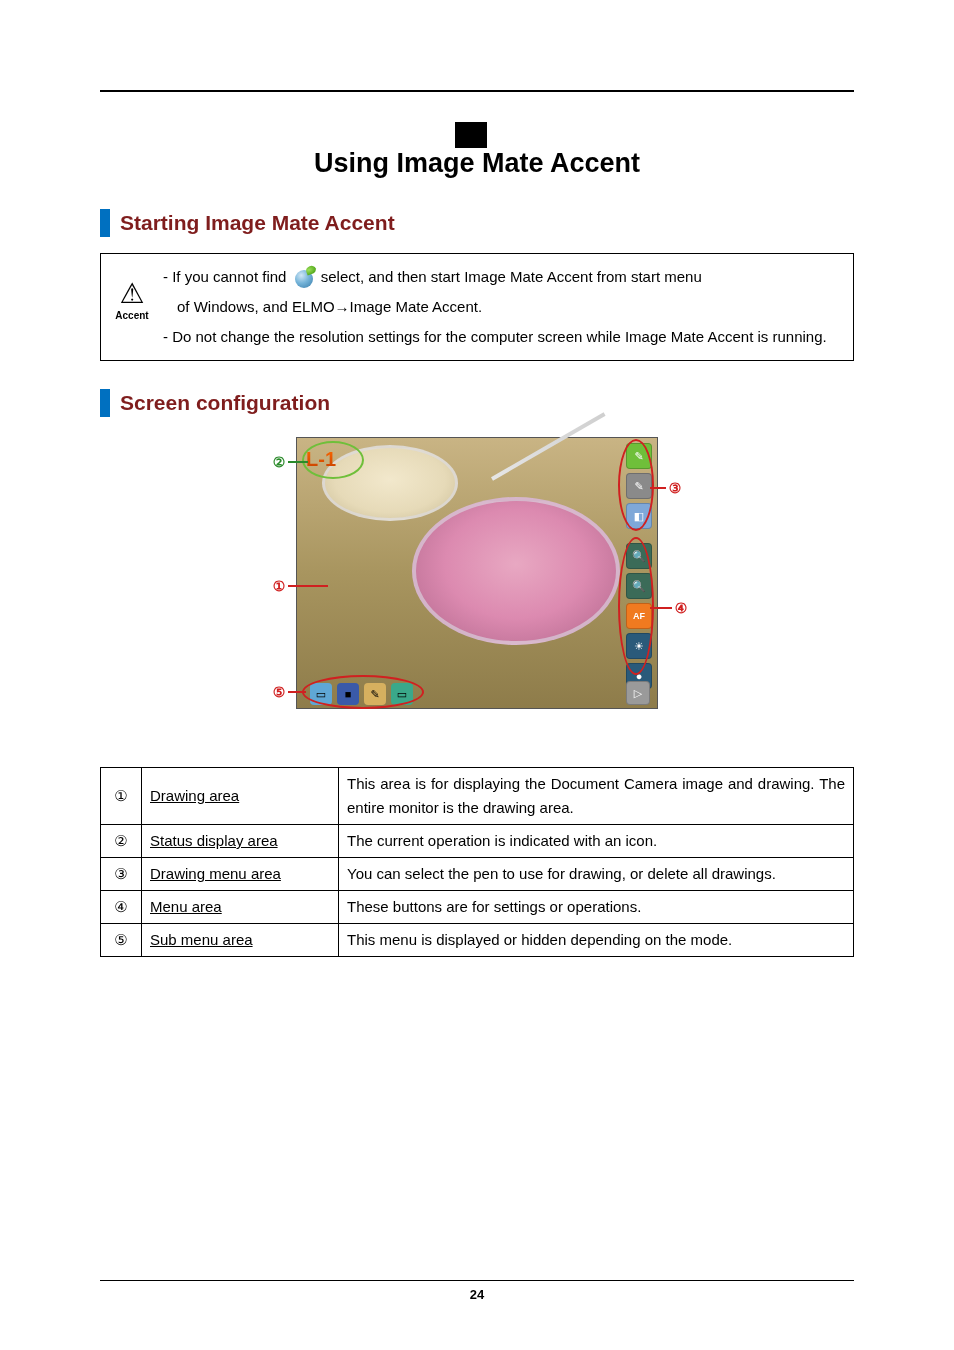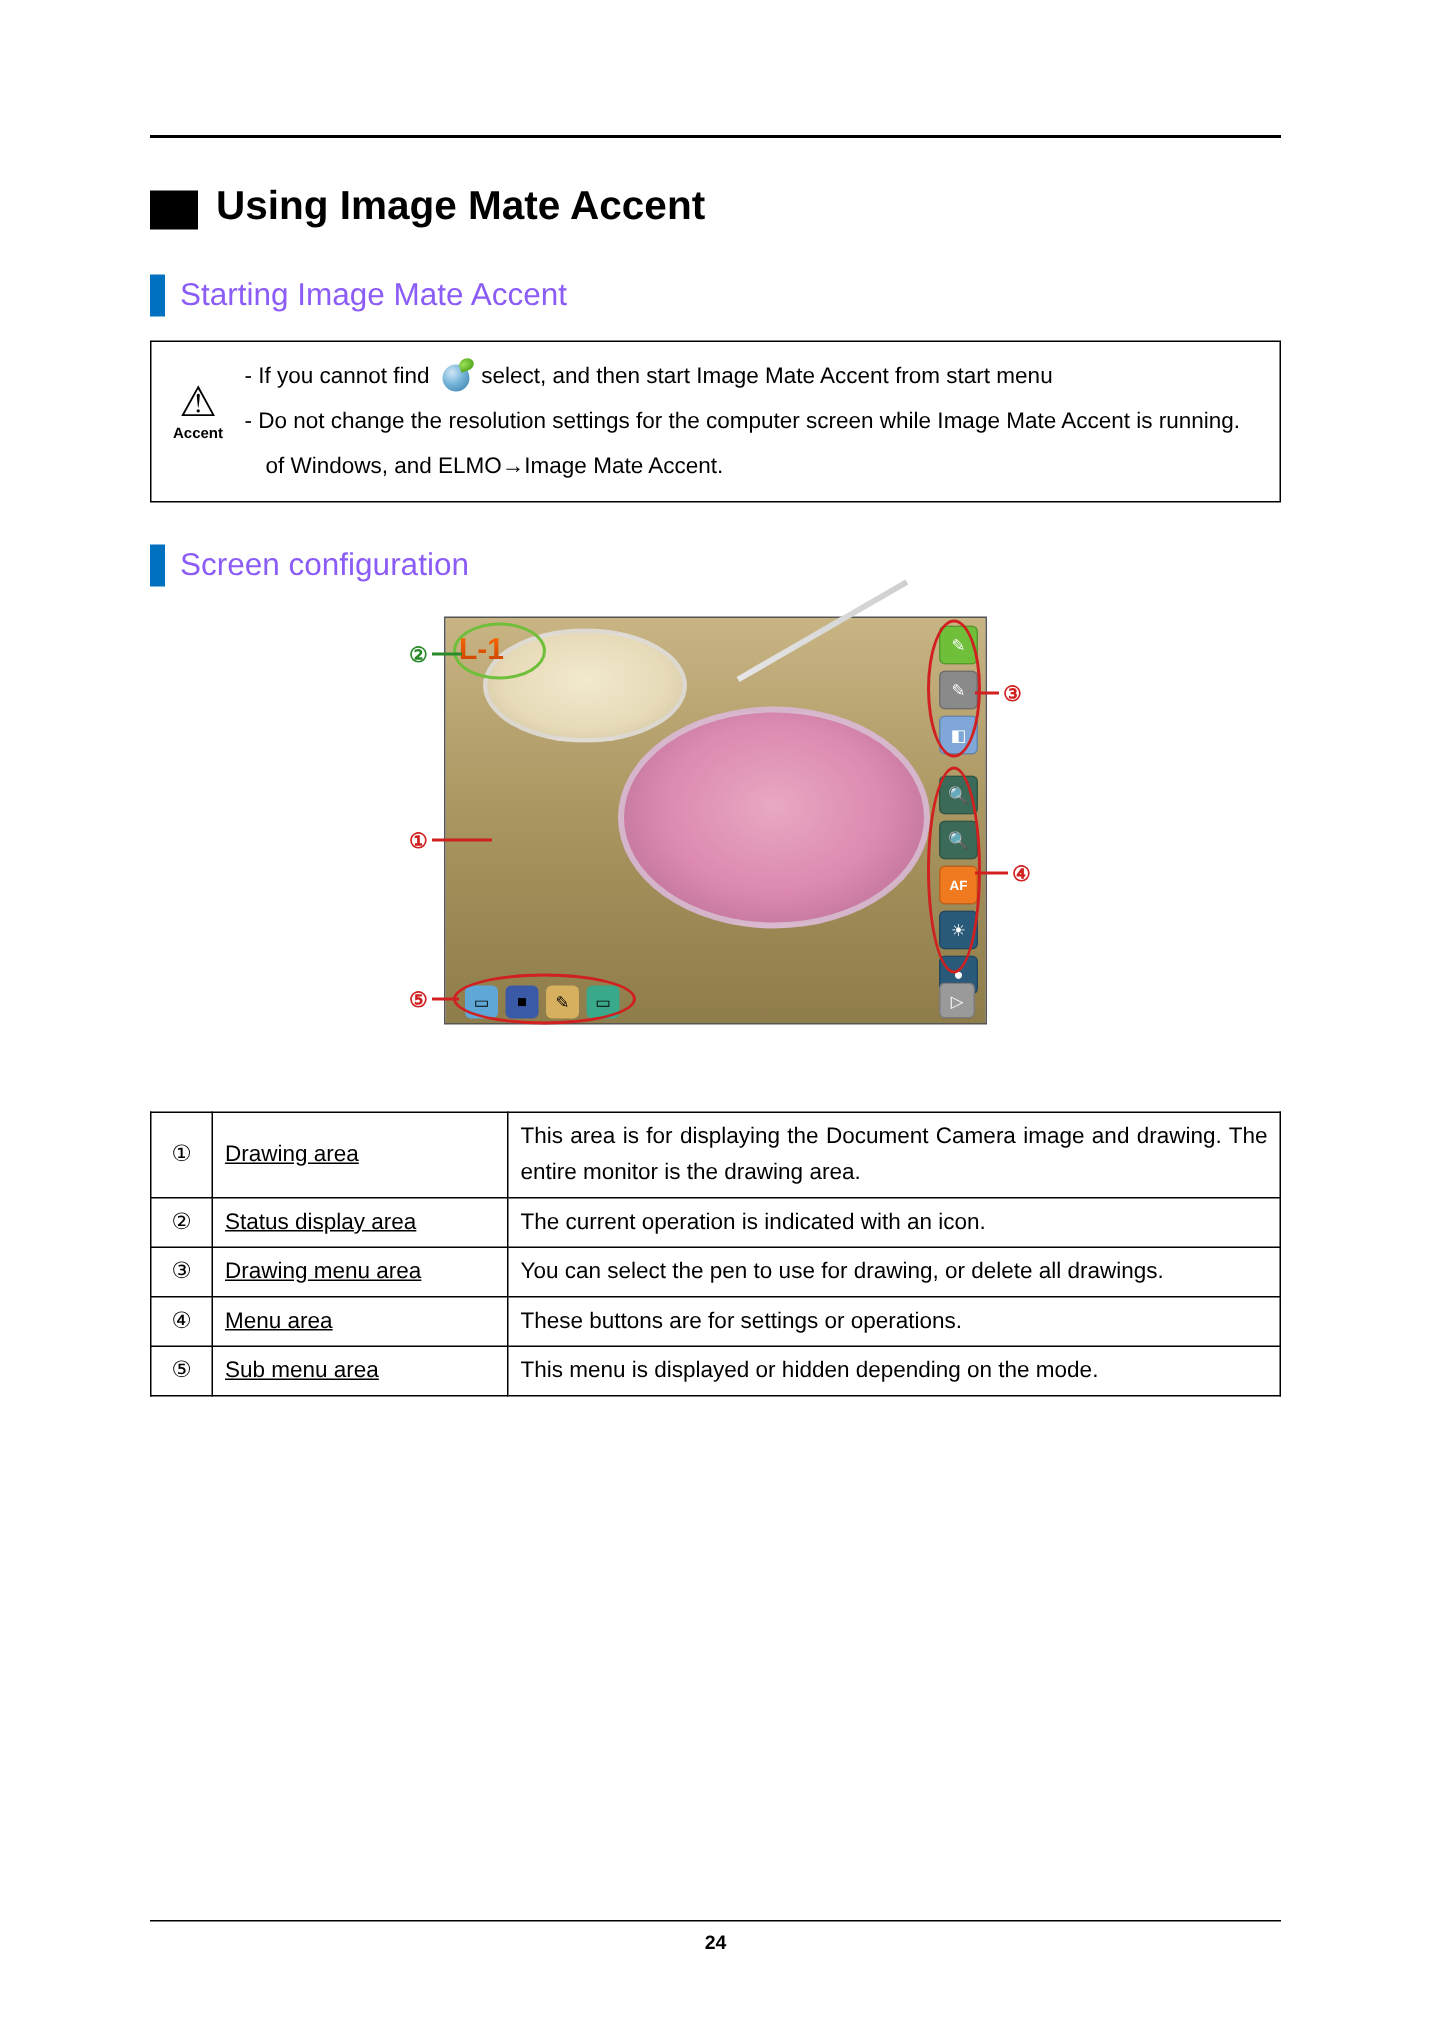--- a/index.html
+++ b/index.html
@@ -15,22 +15,23 @@
     box-sizing: border-box;
     padding: 90px 100px 40px 100px;
     position: relative;
   }
   .hr-top {
     border-top: 2px solid #000;
     margin-bottom: 30px;
   }
   .h1-row {
     display: flex;
-    align-items: flex-end;
+    align-items: center;
     margin-bottom: 30px;
+    flex-direction: column;
   }
   .h1-blackbox {
     width: 32px;
     height: 26px;
     background: #000;
     margin-right: 12px;
     flex-shrink: 0;
   }
   .h1-text {
     font-size: 27px;
@@ -42,22 +43,22 @@
     margin-bottom: 14px;
   }
   .h2-bluebar {
     width: 10px;
     background: #0070c0;
     margin-right: 10px;
     flex-shrink: 0;
   }
   .h2-text {
     font-size: 21px;
-    font-weight: normal;
-    color: #8b5cf6;
+    font-weight: bold;
+    color: #7f1d1d;
     padding: 2px 0;
   }
   .body-text {
     font-size: 15px;
     line-height: 1.8;
   }
   .caution-box {
     border: 1.5px solid #000;
     margin-top: 16px;
     margin-bottom: 28px;
@@ -374,22 +375,22 @@
       <div class="caution-label">Accent</div>
     </div>
     <div class="caution-content">
       <div>
         <span>- If you cannot find </span>
         <span class="inline-icon-sphere">
           <span class="sphere"></span><span class="sphere-leaf"></span>
         </span>
         <span> select, and then start Image Mate Accent from start menu</span>
       </div>
+      <div style="padding-left:14px;">of Windows, and ELMO→Image Mate Accent.</div>
       <div>- Do not change the resolution settings for the computer screen while Image Mate Accent is running.</div>
-      <div style="padding-left:14px;">of Windows, and ELMO→Image Mate Accent.</div>
     </div>
   </div>
 
   <div class="h2-row">
     <div class="h2-bluebar"></div>
     <div class="h2-text">Screen configuration</div>
   </div>
 
   <div class="screenshot-wrap">
     <div class="screenshot">

